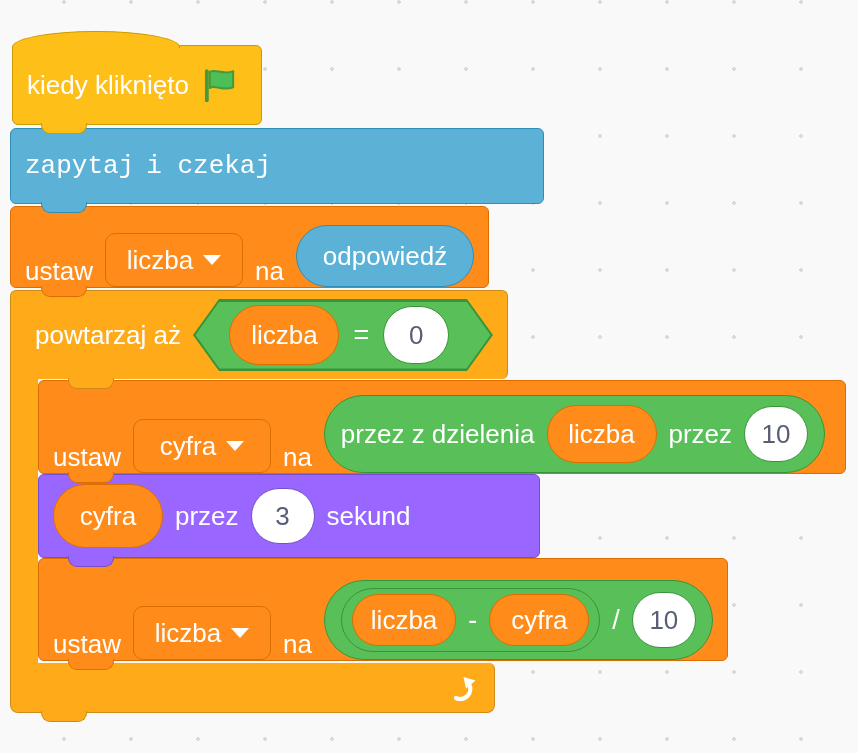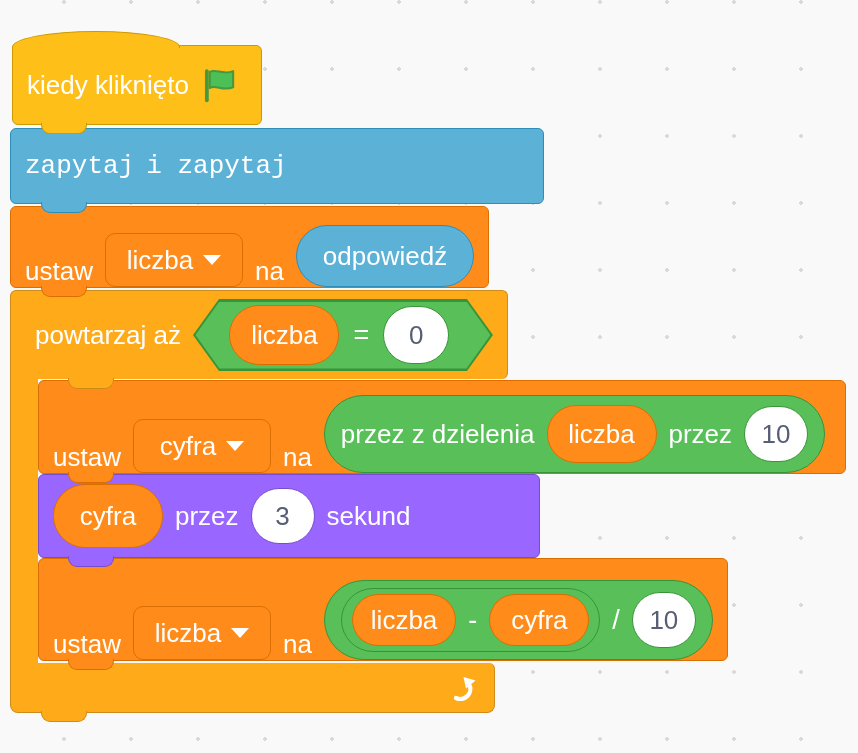--- a/index.html
+++ b/index.html
@@ -84,21 +84,21 @@
     <span class="lbl">kiedy kliknięto</span>
     <svg width="38" height="36" viewBox="0 0 26 24">
       <line x1="4" y1="2.5" x2="4" y2="22.5" stroke="#45993f" stroke-width="2.6" stroke-linecap="round"></line>
       <path d="M6 3 C 10 0.5, 15 5.5, 22 2.5 L 22 13.5 C 15 16.5, 10 11.5, 6 14 Z" fill="#4cbf56" stroke="#45993f" stroke-width="1.4" stroke-linejoin="round"></path>
     </svg>
     <div class="tab events" style="left:28px;background:#ffbf19;border:1px solid #cc9900;border-top:none;"></div>
   </div>
 
   <div class="block sensing" style="left:10px;top:128px;min-width:534px;height:76px;z-index:8;font-family:Liberation Mono, monospace;">
     <span class="lbl">zapytaj</span>
-    <span class="lbl">i zapytaj</span>
+    <span class="lbl">i czekaj</span>
     <div class="tab sensing" style="left:30px;background:#5cb1d6;border:1px solid #2e8eb8;border-top:none;"></div>
   </div>
 
   <div class="block variables" style="left:10px;top:206px;min-width:477px;height:82px;z-index:7;">
     <span class="lbl">ustaw</span>
     <div class="dropdown">
       <span>liczba</span>
       <span class="dd-arrow"></span>
     </div>
     <span class="lbl">na</span>

